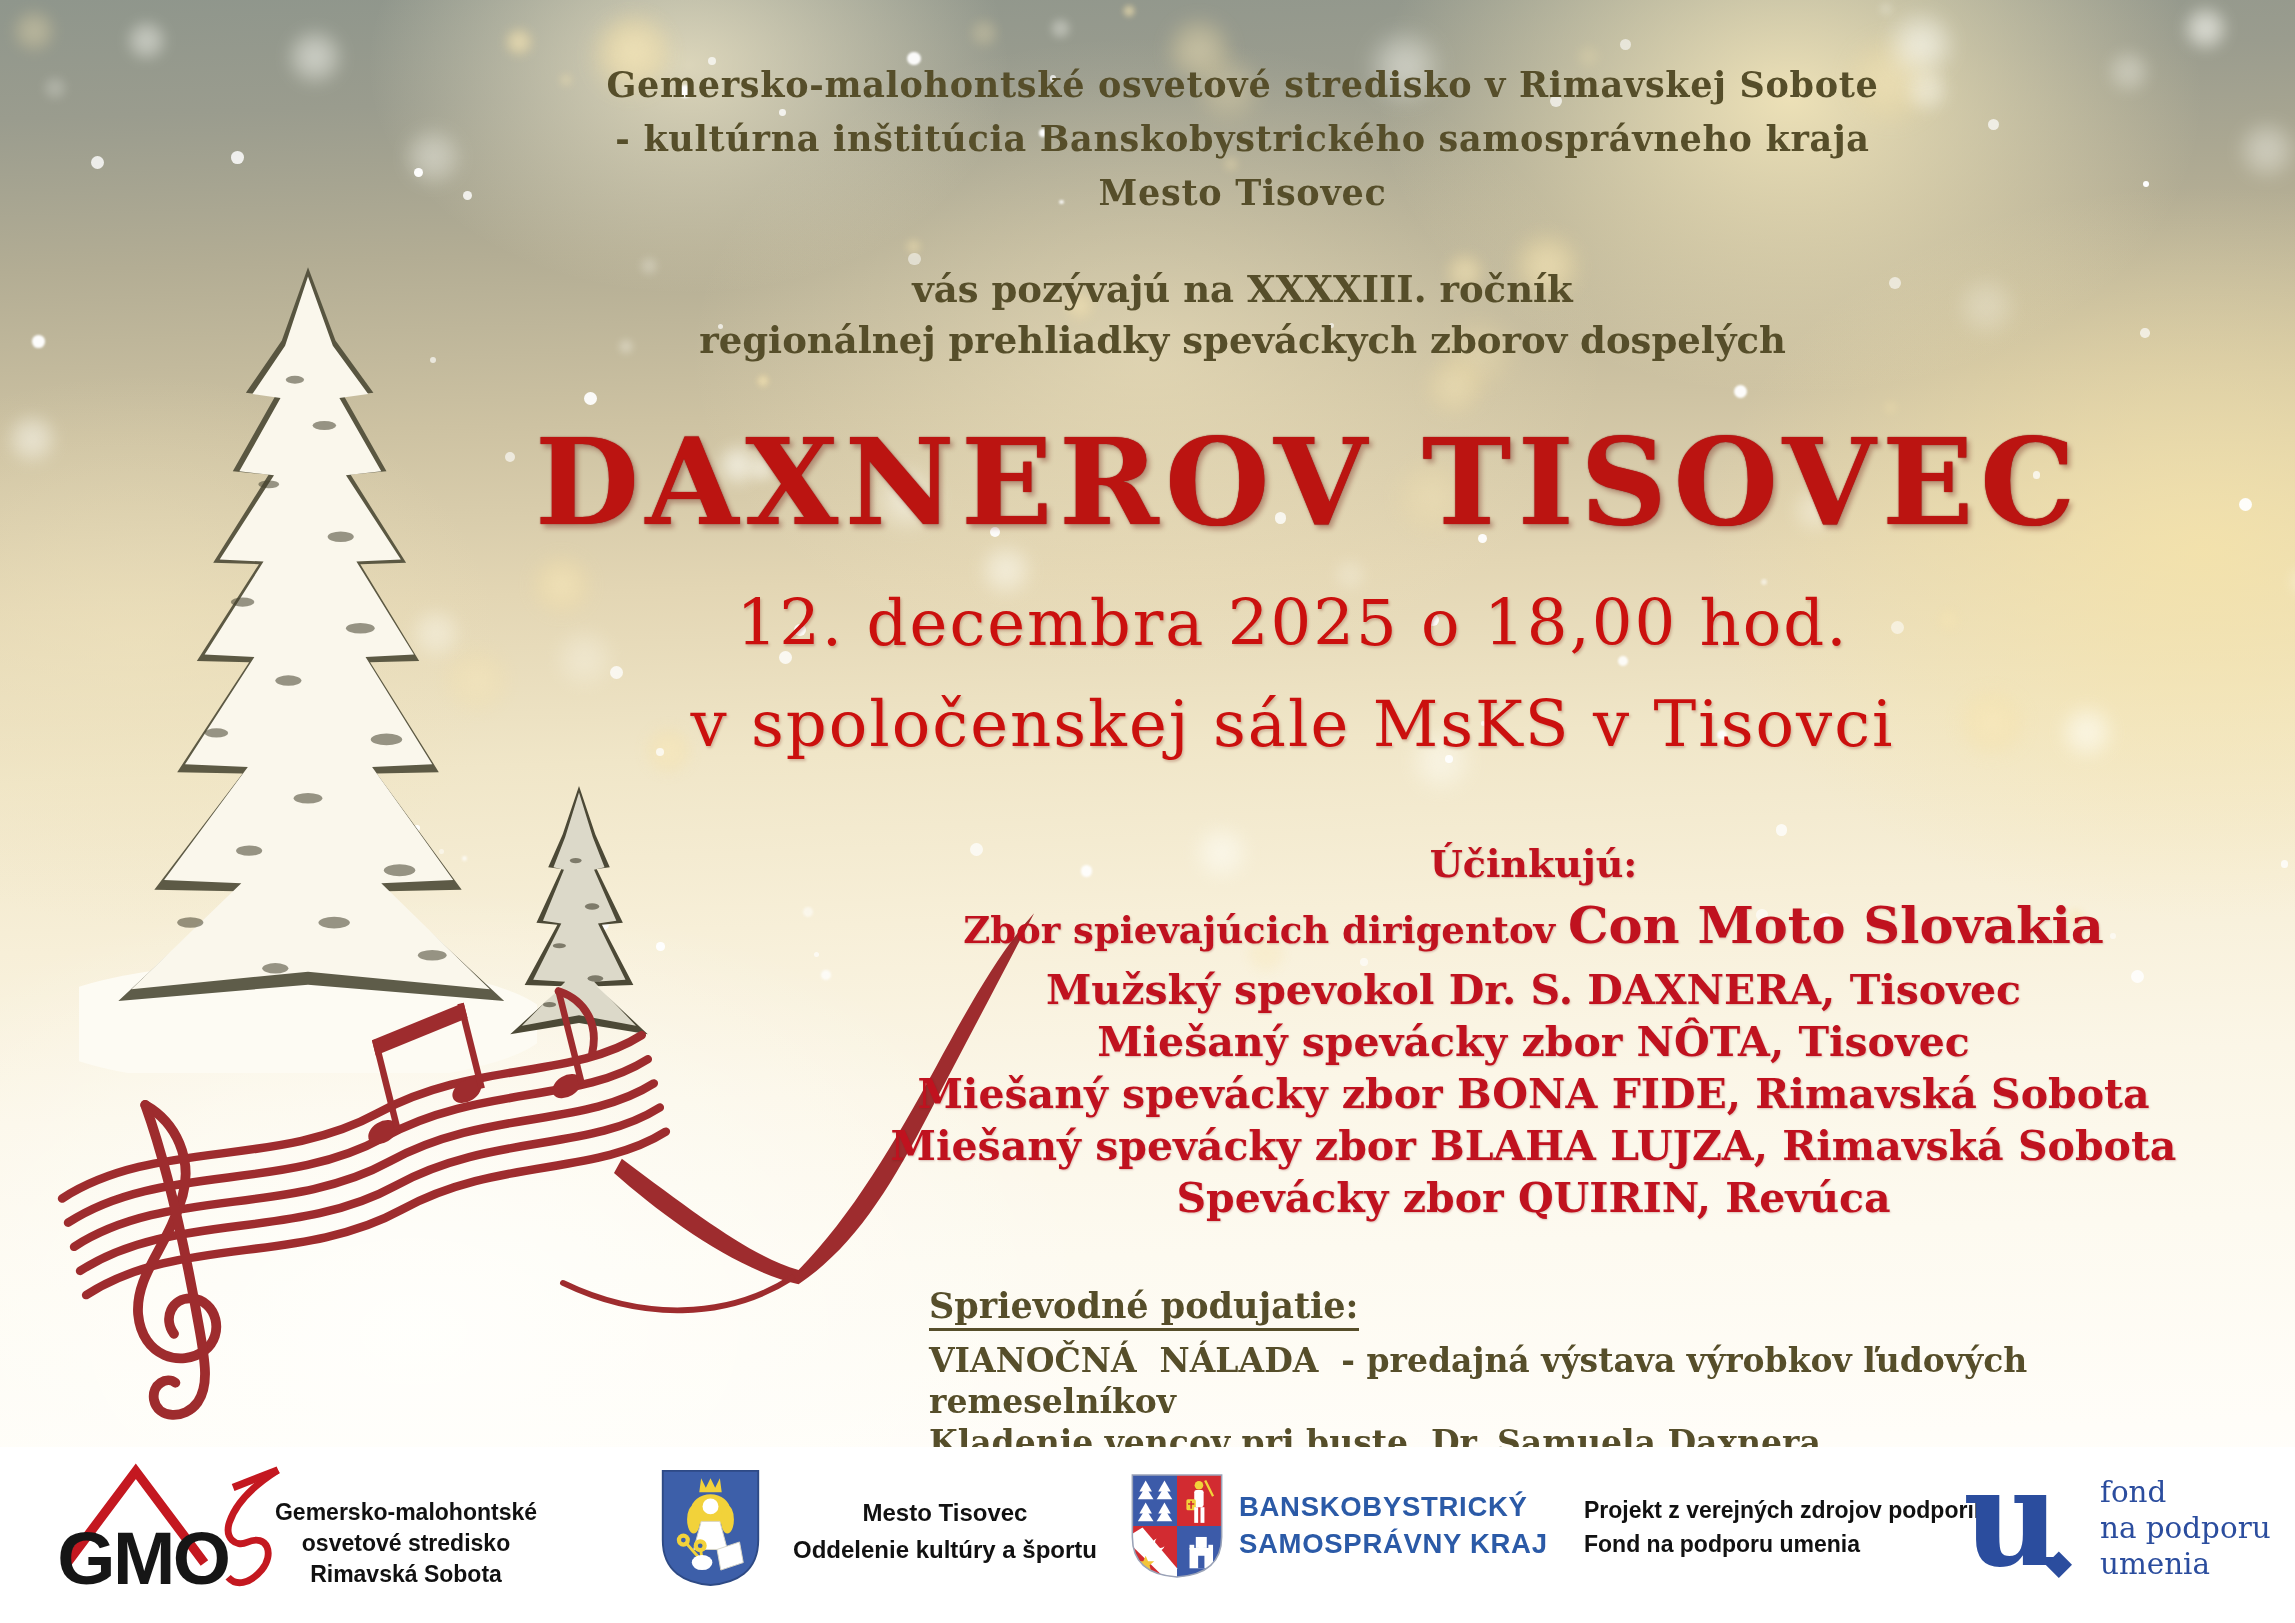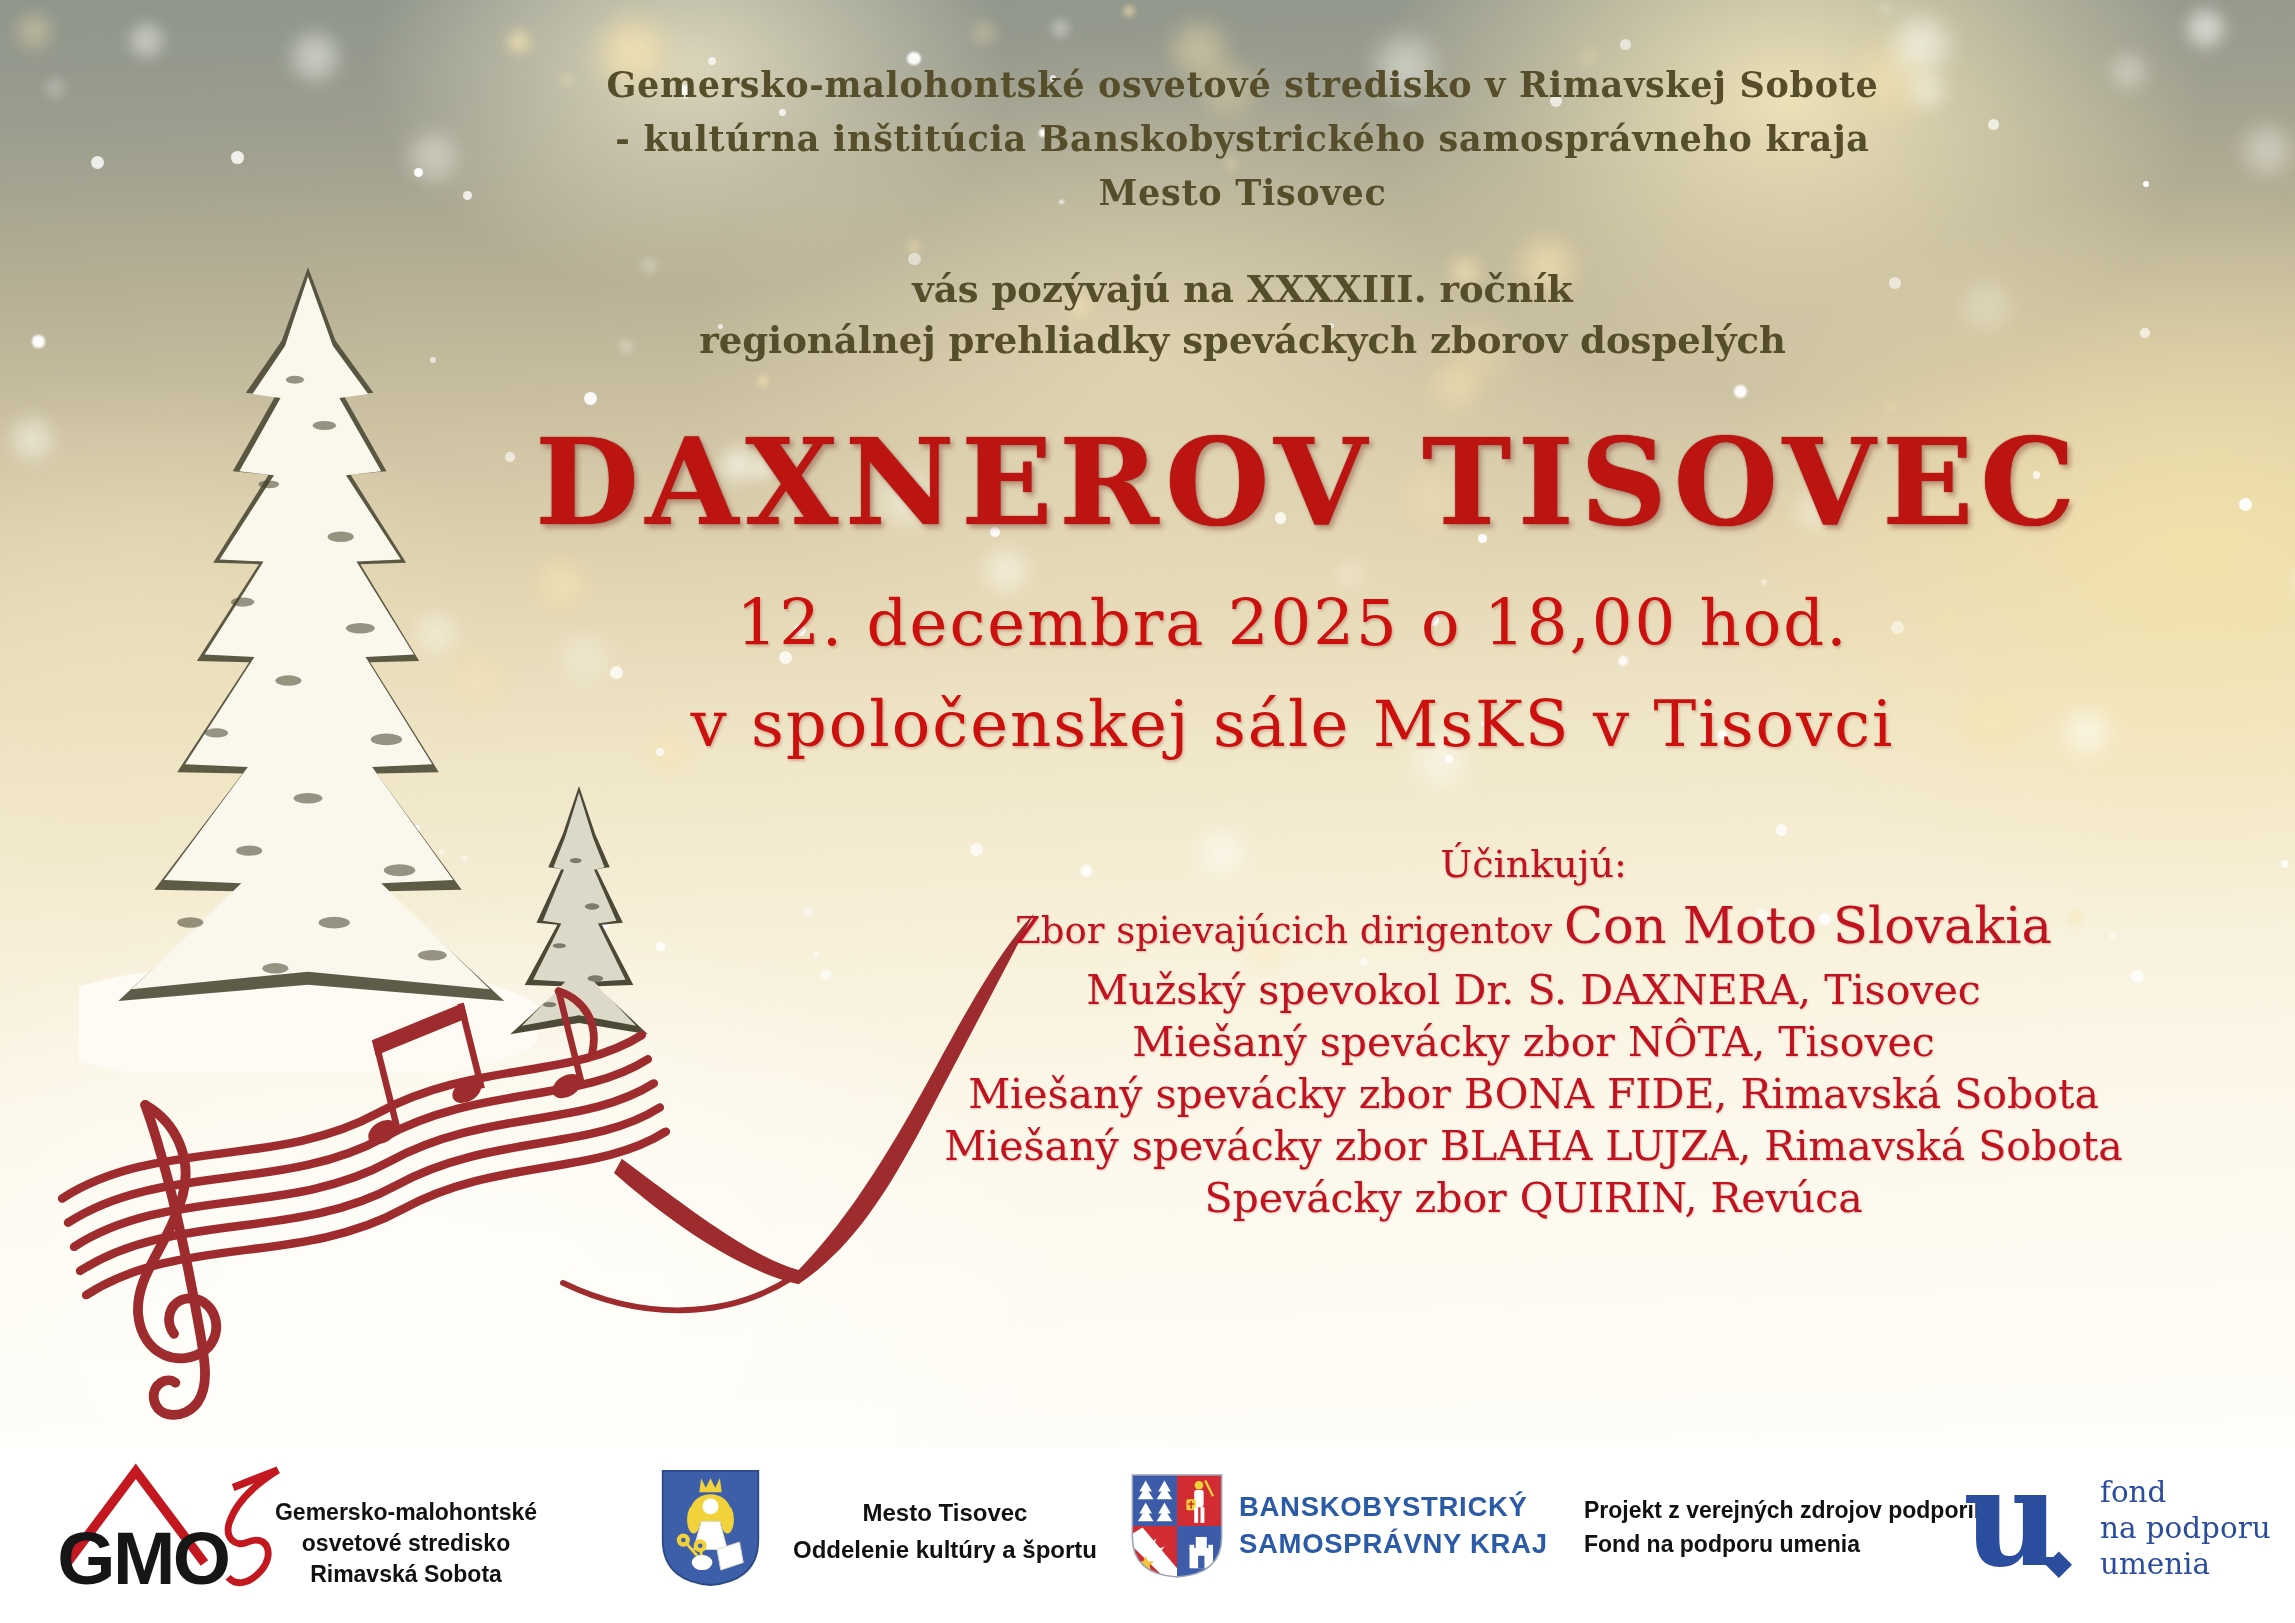--- a/index.html
+++ b/index.html
@@ -46,21 +46,21 @@
     text-shadow:3.3px 3.9px 5.2px rgba(110,30,20,.35), 0 0 1.3px #8a0f0f;
   }
   .date-block{
     position:absolute;left:311px;top:584px;width:1963px;text-align:center;
     color:var(--date_red,#cb100e);font-weight:400;
   }
   .date-block .dl{font-size:64px;line-height:79px;letter-spacing:2px;text-shadow:1.3px 2px 2.6px rgba(120,30,20,.25);}
   .date-block .dl + .dl{margin-top:22px;}
   .performers{
     position:absolute;left:771px;top:841px;width:1525px;text-align:center;
-    color:var(--list_red,#c0121f);font-weight:400;
+    color:var(--list_red,#c0121f);font-weight:700;
   }
   .performers .ph{font-size:38px;line-height:46px;margin-bottom:6.5px;text-shadow:0.7px 1.3px 2px rgba(120,20,20,.25);}
   .performers .pfirst{font-size:37px;line-height:63px;margin-bottom:2.6px;text-shadow:0.7px 1.3px 2px rgba(120,20,20,.25);}
   .performers .pfirst .big{font-size:51px;}
   .performers .pitem{font-size:41px;line-height:52px;text-shadow:0.7px 1.3px 2px rgba(120,20,20,.25);}
   .side-events{
     position:absolute;left:929px;top:1284px;width:1341px;text-align:left;
     color:var(--olive,#4f4827);font-weight:700;
   }
   .side-events .sh{font-size:35px;line-height:43px;display:inline-block;border-bottom:3.9px solid var(--olive,#4f4827);padding-bottom:1.3px;}
@@ -302,20 +302,25 @@
   <div class="performers">
     <div class="ph">Účinkujú:</div>
     <div class="pfirst"><span>Zbor spievajúcich dirigentov </span><span class="big">Con Moto Slovakia</span></div>
     <div class="pitem">Mužský spevokol Dr. S. DAXNERA, Tisovec</div>
     <div class="pitem">Miešaný spevácky zbor NÔTA, Tisovec</div>
     <div class="pitem">Miešaný spevácky zbor BONA FIDE, Rimavská Sobota</div>
     <div class="pitem">Miešaný spevácky zbor BLAHA LUJZA, Rimavská Sobota</div>
     <div class="pitem">Spevácky zbor QUIRIN, Revúca</div>
   </div>
 
+  <div class="side-events">
+    <div><span class="sh">Sprievodné podujatie:</span></div>
+    <div class="sl">VIANOČNÁ  NÁLADA  - predajná výstava výrobkov ľudových remeselníkov</div>
+    <div class="sl">Kladenie vencov pri buste  Dr. Samuela Daxnera</div>
+  </div>
 
   <div class="footer">
 
     <svg class="f-abs gmos-logo" viewBox="0 0 380 210">
       <polyline points="30,165 140,18 250,165" fill="none" stroke="#c41820" stroke-width="15"></polyline>
       <text x="14" y="198" font-family="Liberation Sans, sans-serif" font-weight="bold" font-size="120" letter-spacing="-4" fill="#161616">GMO</text>
       <path d="M368,16 C330,40 300,70 290,100 C282,125 300,140 318,132 C352,117 362,152 342,176 C322,200 300,202 288,188" fill="none" stroke="#c41820" stroke-width="11"></path>
       <line x1="296" y1="44" x2="368" y2="16" stroke="#c41820" stroke-width="12"></line>
     </svg>
     <div class="f-abs gmos-text">

